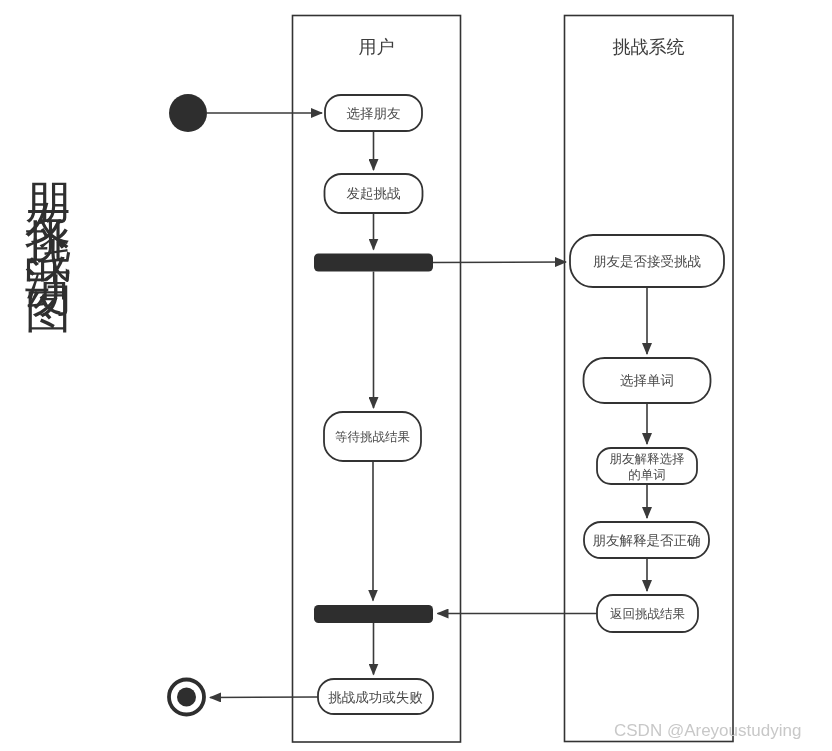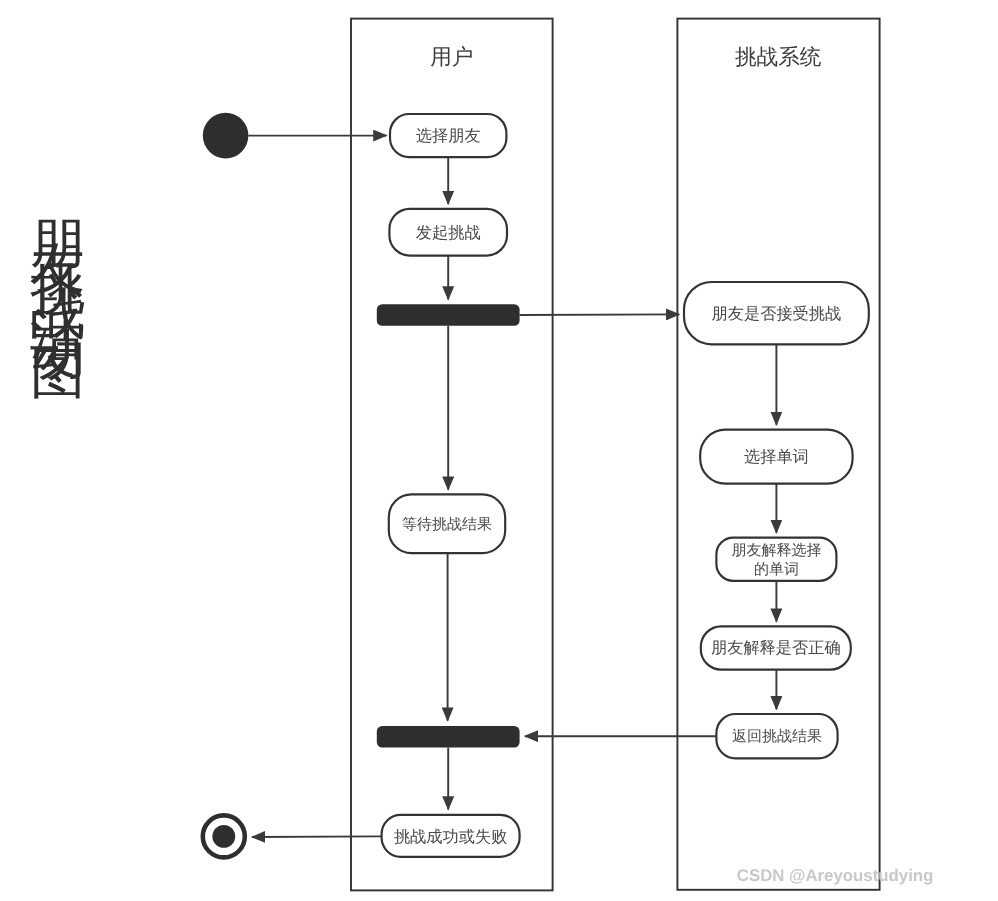--- a/index.html
+++ b/index.html
@@ -11,21 +11,21 @@
   body{font-family:"Liberation Sans","DejaVu Sans",sans-serif;background:#fff;}
   .canvas{position:relative;width:832px;height:751px;background:var(--background);overflow:hidden;}
   .diagram-title{
     position:absolute;left:26px;top:147px;
     writing-mode:vertical-rl;text-orientation:upright;
     font-size:46px;line-height:1;letter-spacing:18px;
     color:var(--title-text);white-space:nowrap;
   }
   .watermark{
     position:absolute;left:614px;top:721px;
-    font-size:14px;color:var(--watermark-text);white-space:nowrap;font-weight:bold;
+    font-size:17px;color:var(--watermark-text);white-space:nowrap;
   }
   svg{position:absolute;left:0;top:0;}
   .lane{fill:none;stroke:var(--node-border);stroke-width:1.6;}
   .lane-label{fill:var(--lane-text);font-size:18px;text-anchor:middle;}
   .node{fill:var(--node-fill);stroke:var(--node-border);stroke-width:1.8;}
   .bar{fill:var(--bar-fill);stroke:none;}
   .node-label{fill:var(--node-text);font-size:13.5px;text-anchor:middle;}
   .node-label.small{font-size:12.5px;}
   .edge{stroke:var(--line);stroke-width:1.6;fill:none;}
   .start-dot{fill:var(--bar-fill);stroke:none;}

